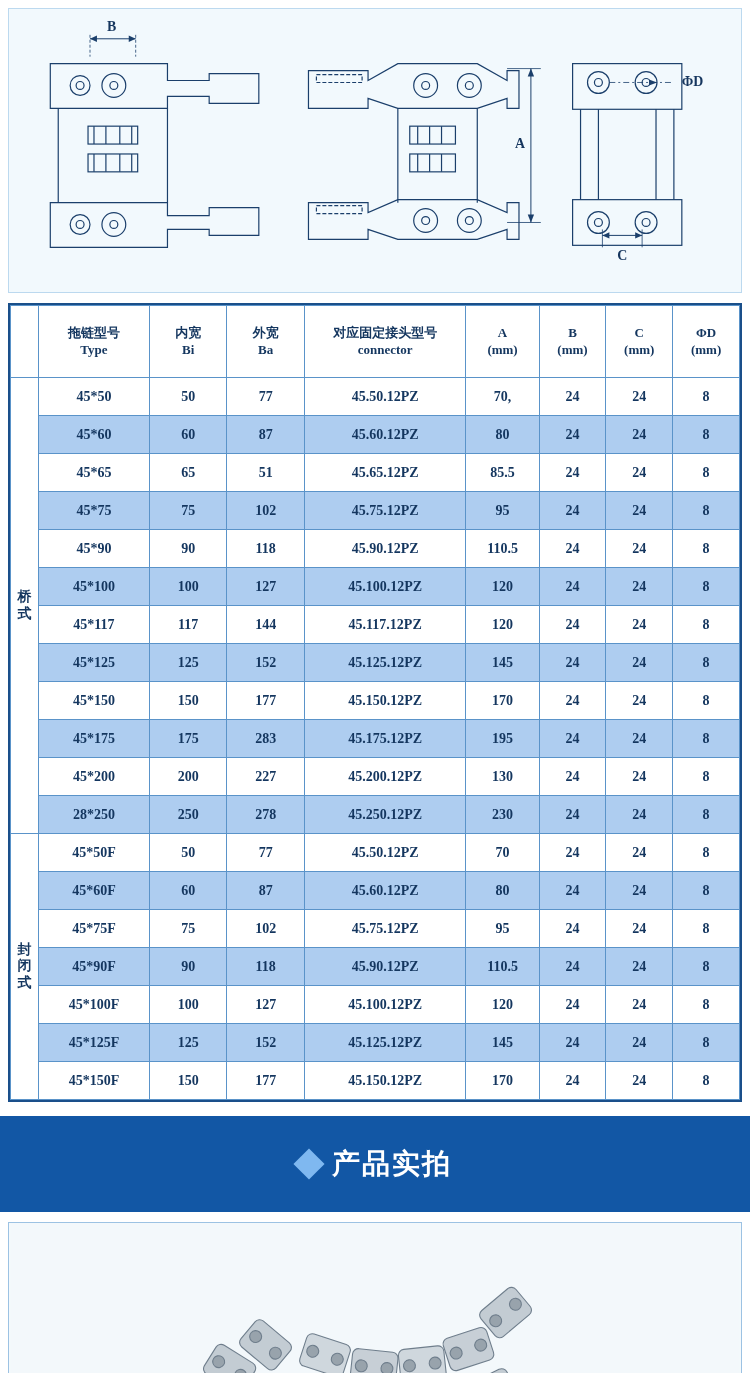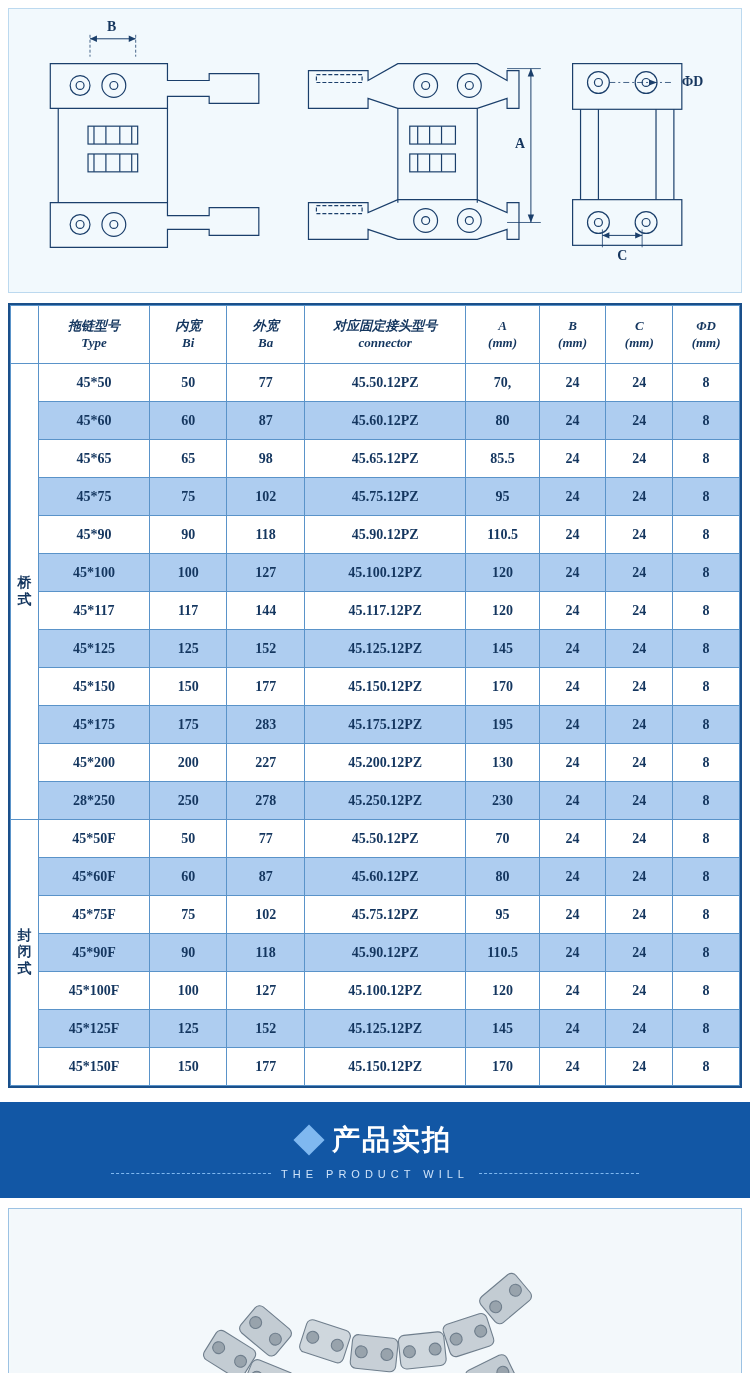--- a/index.html
+++ b/index.html
@@ -39,22 +39,21 @@
     vertical-align: middle;
     padding: 2px 1px;
     font-weight: bold;
     font-family: "Liberation Serif", serif;
   }
   table.spec thead th {
     background: #ffffff;
     font-size: 13px;
     line-height: 1.25;
     padding: 4px 2px;
-    height: 58px;
-    font-style: italic;
+    height: 72px;
   }
   thead .cn { display: block; font-family: "DejaVu Sans", sans-serif; font-size: 13px; }
   thead .en { display: block; font-family: "Liberation Serif", serif; font-size: 13px; font-weight: bold;}
   .row-alt td { background: #aecdf0; }
   .row-norm td { background: #ffffff; }
   td.group {
     background: #ffffff !important;
     width: 26px;
     font-family: "DejaVu Sans", sans-serif;
     font-size: 14px;
@@ -276,21 +275,21 @@
             <td class="col-ba">87</td>
             <td class="col-conn">45.60.12PZ</td>
             <td class="col-a">80</td>
             <td class="col-b">24</td>
             <td class="col-c">24</td>
             <td class="col-d">8</td>
           </tr>
           <tr class="row-norm">
             <td class="col-type">45*65</td>
             <td class="col-bi">65</td>
-            <td class="col-ba">98</td>
+            <td class="col-ba">51</td>
             <td class="col-conn">45.65.12PZ</td>
             <td class="col-a">85.5</td>
             <td class="col-b">24</td>
             <td class="col-c">24</td>
             <td class="col-d">8</td>
           </tr>
           <tr class="row-alt">
             <td class="col-type">45*75</td>
             <td class="col-bi">75</td>
             <td class="col-ba">102</td>
@@ -453,25 +452,20 @@
           </tr>
         </tbody>
     </table>
   </div>
 
   <div class="banner">
     <div class="banner-top">
       <span class="diamond"></span>
       <span class="banner-title">产品实拍</span>
     </div>
-    <div class="banner-sub">
-      <span class="dashes"></span>
-      <span class="banner-sub-text">THE PRODUCT WILL</span>
-      <span class="dashes"></span>
-    </div>
   </div>
 
   <div class="photo-frame">
     <svg class="photo-svg" viewBox="0 0 734 265">
       <rect x="0" y="0" width="734" height="265" fill="#f3f8fb"></rect>
       <g stroke="#6f7e8c" stroke-width="1.1" fill="#b9c2c9">
 
         <g id="chain">
           <g transform="translate(210,120) rotate(32)">
             <rect x="0" y="0" width="46" height="34" rx="6" fill="#c3ccd3"></rect>

